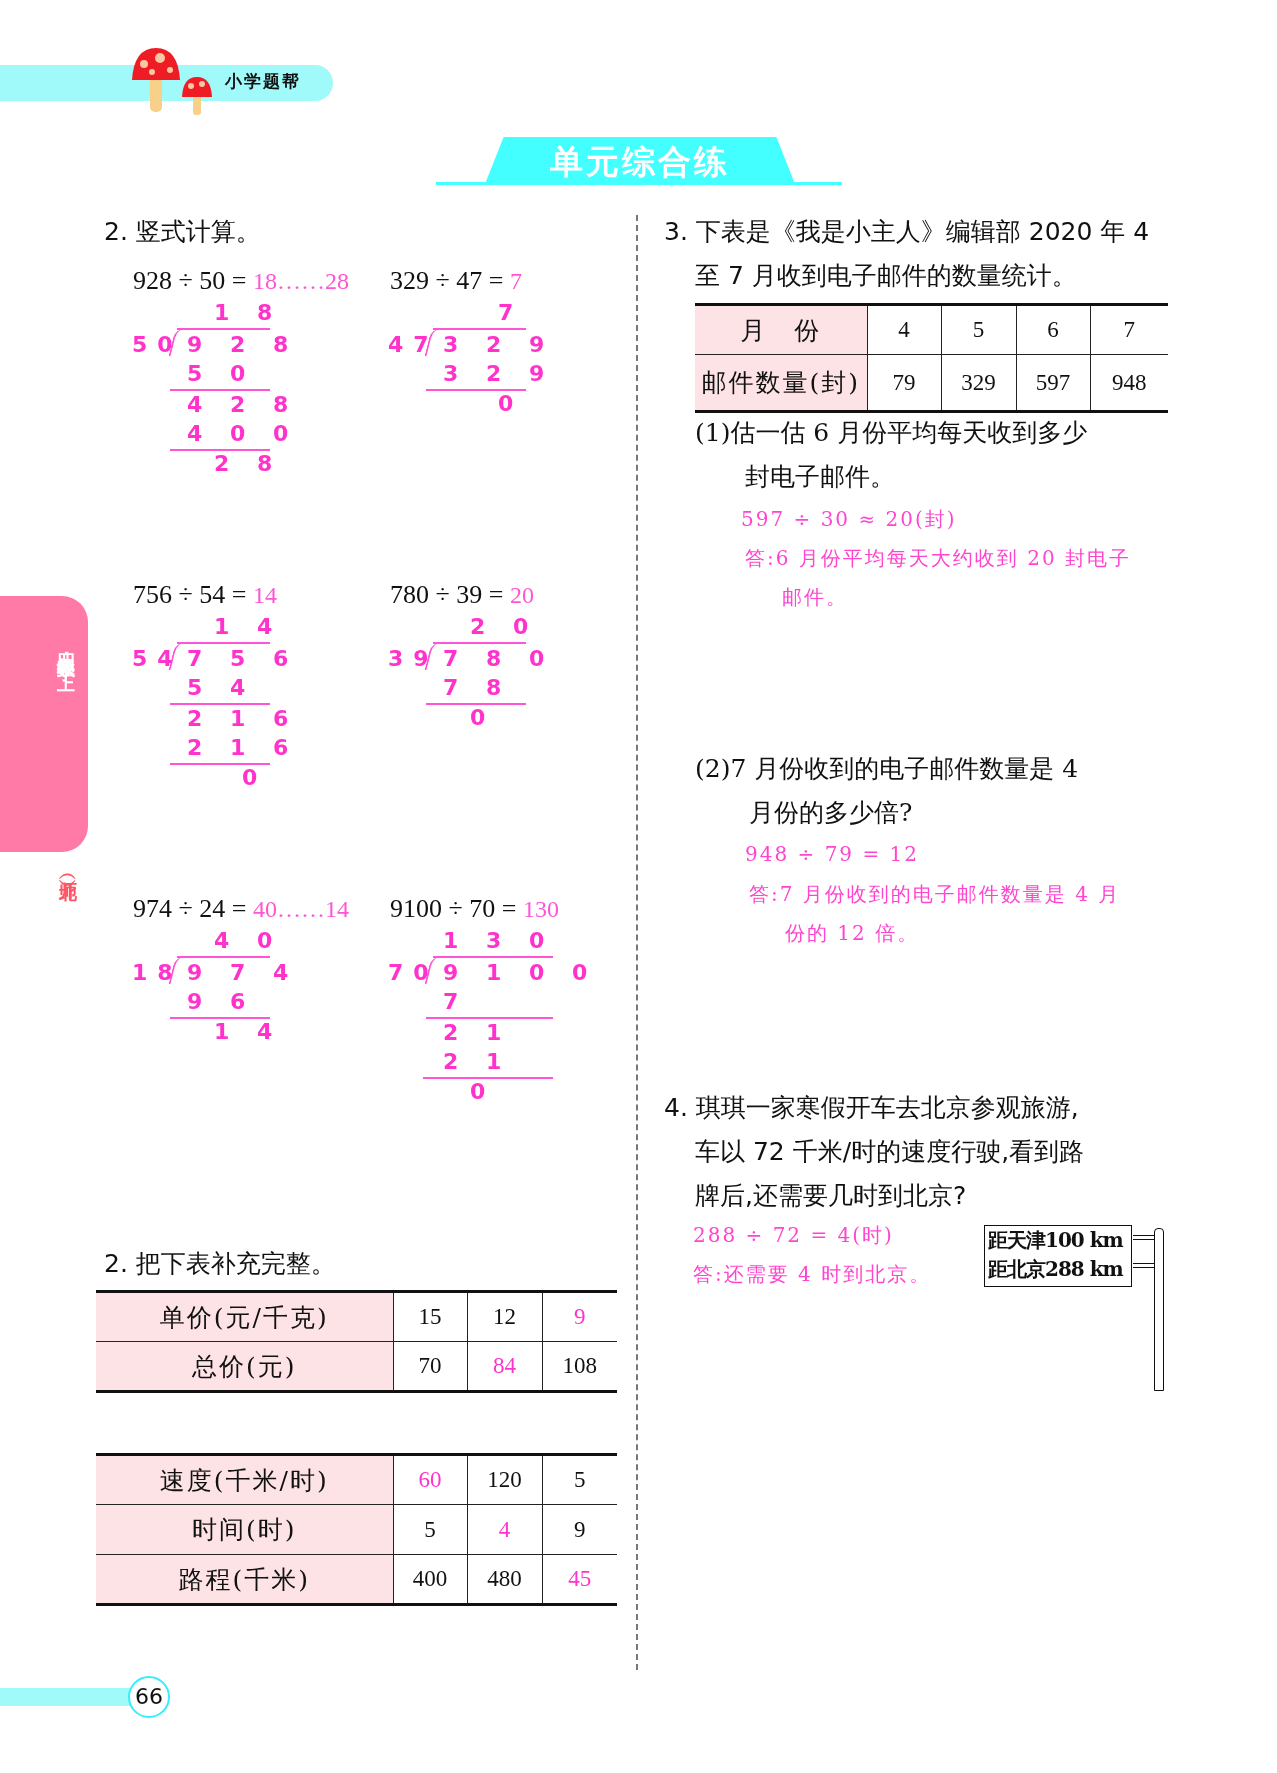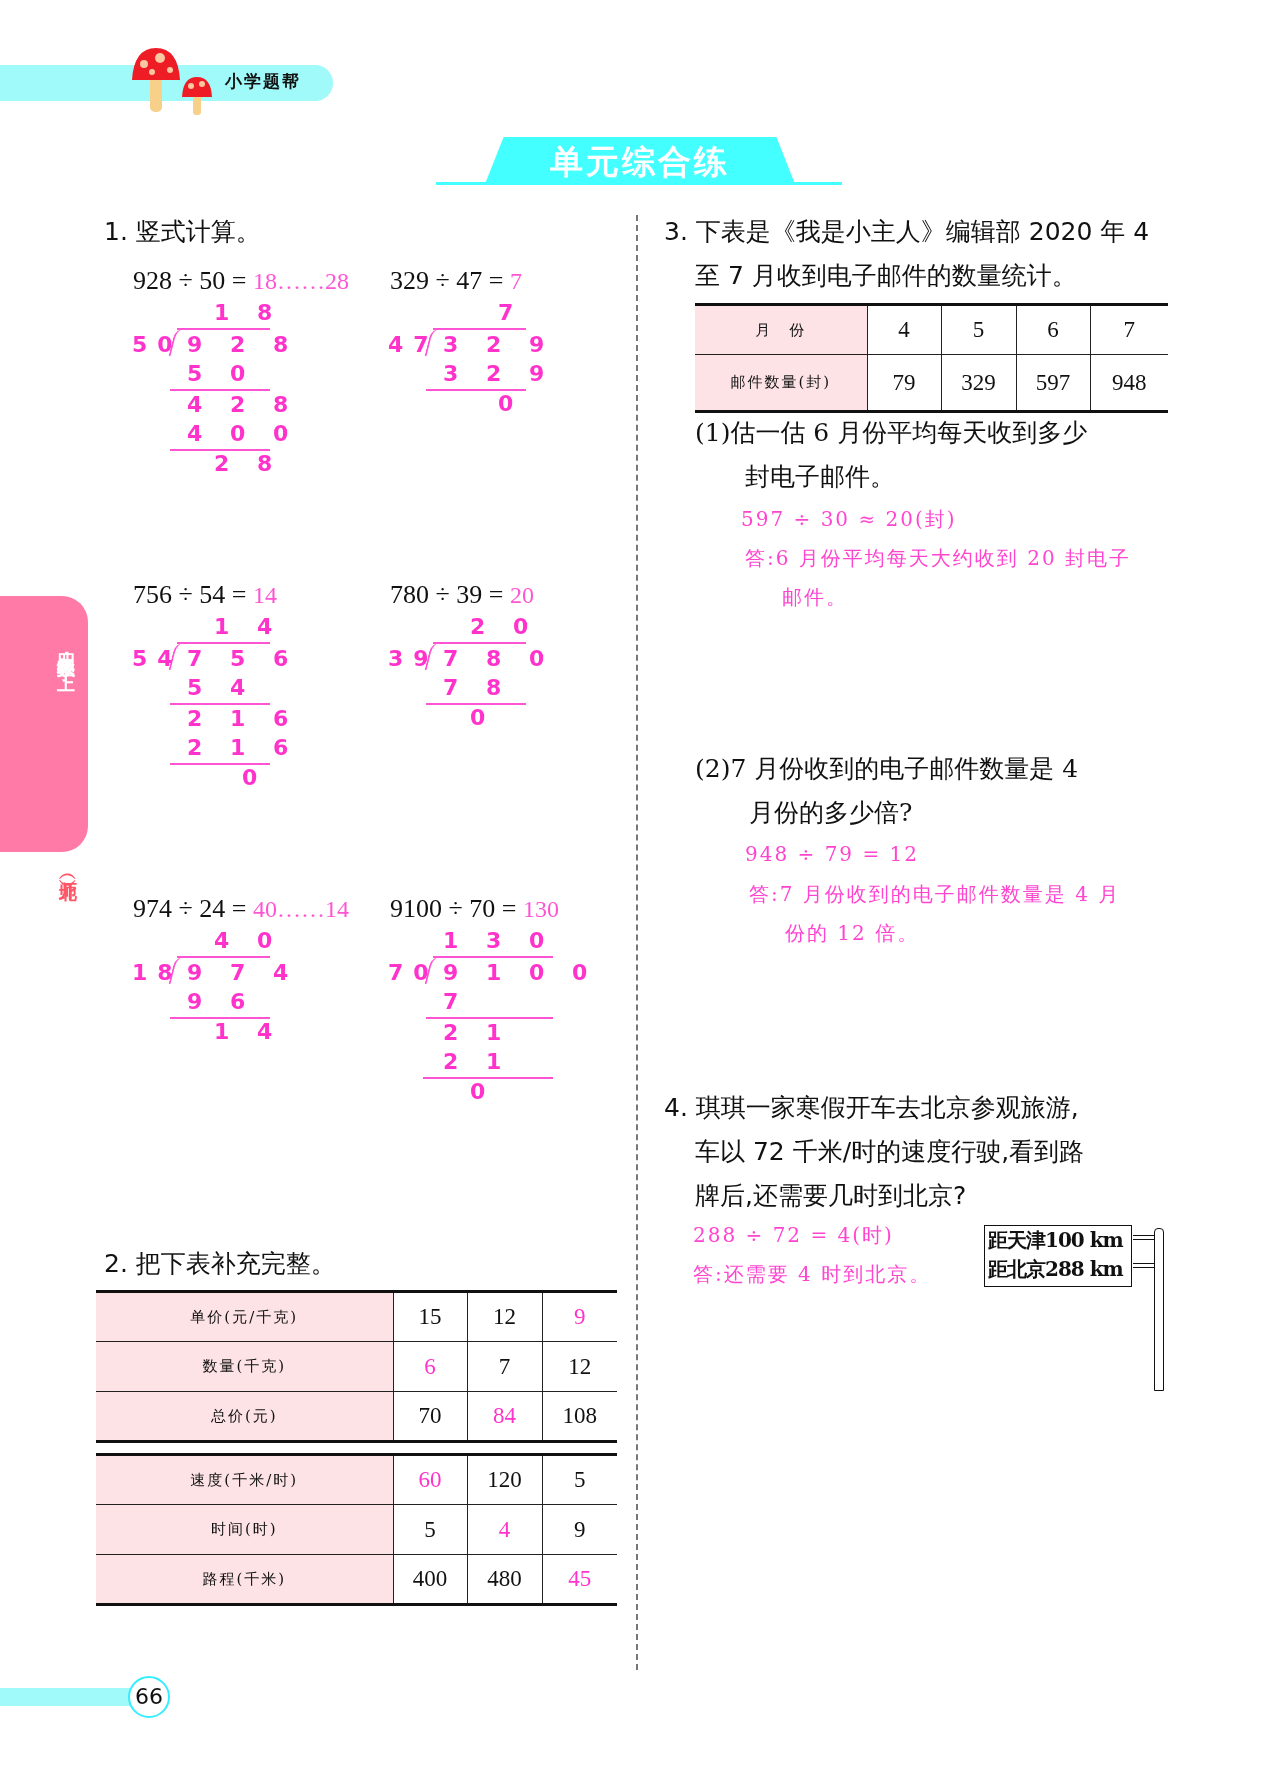--- a/index.html
+++ b/index.html
@@ -38,21 +38,21 @@
 
   
   .ld { font-family: "DejaVu Sans", sans-serif; font-weight: bold; font-size: 22px; color: #ff33cc; }
   .ld .row { position: absolute; white-space: pre; letter-spacing: 10px; }
   .ld .line { position: absolute; height: 2px; background: #ff55d5; }
   .ld .bracket { position: absolute; width: 10px; border-left: 2px solid #ff55d5; border-radius: 10px 0 0 0; transform: skewX(-14deg); }
 
   
   table { border-collapse: collapse; position: absolute; font-family: "Liberation Serif", serif; }
   td { text-align: center; font-size: 23px; border-left: 1.5px solid #222; border-top: 1.5px solid #222; }
-  td.head { background: #fde3e6; font-family: "DejaVu Serif", serif; font-size: 15px; border-left: none; letter-spacing: 2px; }
+  td.head { background: #fde3e6; font-family: "DejaVu Serif", serif; font-size: 25px; border-left: none; letter-spacing: 2px; }
   td.ans { color: #ff33cc; }
   .t-border-top { border-top: 3px solid #111 !important; }
   .t-border-bottom { border-bottom: 3px solid #111 !important; }
 
   .sub-q { font-family: "DejaVu Serif", serif; font-size: 25px; white-space: nowrap; color: #111; }
   .answer { font-family: "DejaVu Serif", serif; font-size: 20px; color: #ff44d0; white-space: nowrap; letter-spacing: 2px; }
 
   
   .sign { left: 984px; top: 1225px; width: 148px; height: 62px; border: 1.5px solid #111; background: #fff;
           font-family: "DejaVu Serif", serif; font-weight: bold; font-size: 20px; line-height: 29px; padding-left: 3px; white-space: nowrap; letter-spacing: -1px; }
@@ -87,21 +87,21 @@
 <div class="abs title-line"></div>
 <div class="abs title-tab"></div>
 <div class="abs title-text">单元综合练</div>
 
 <div class="abs side-tab"></div>
 <div class="abs side-tab-text">四年级数学·上</div>
 <div class="abs side-edition">（北师）</div>
 
 <div class="abs divider"></div>
 
-<div class="abs q-title" style="left:104px; top:215px;">1. 竖式计算。</div>
+<div class="abs q-title" style="left:104px; top:215px;">2. 竖式计算。</div>
 
 <div class="abs eq" style="left:133px; top:258px;">
   <span>928 ÷ 50 =</span>
   <span class="ans">18……28</span>
 </div>
 <div class="abs ld" style="left:132px; top:298px; width:140px; height:180px;">
   <div class="row" style="left:82px; top:2px;">1 8</div>
   <div class="line" style="left:45px; top:30px; width:93px;"></div>
   <div class="bracket" style="left:40px; top:30px; height:28px;"></div>
   <div class="row" style="left:0; top:34px;">50</div>
@@ -203,26 +203,20 @@
       <col style="width:74px">
       <col style="width:75px">
       <col style="width:75px">
     </colgroup>
   <tbody>
       <tr style="height:50px;" class="t-border-top">
     <td class="head t-border-top">单价(元/千克)</td>
     <td class="t-border-top">15</td>
     <td class="t-border-top">12</td>
     <td class="t-border-top ans">9</td>
-  </tr>
-  <tr style="height:50px;">
-    <td class="head">数量(千克)</td>
-    <td class="ans">6</td>
-    <td>7</td>
-    <td>12</td>
   </tr>
   <tr style="height:50px;">
     <td class="head t-border-bottom">总价(元)</td>
     <td class="t-border-bottom">70</td>
     <td class="t-border-bottom ans">84</td>
     <td class="t-border-bottom">108</td>
   </tr>
 </tbody>
   </table>
 

